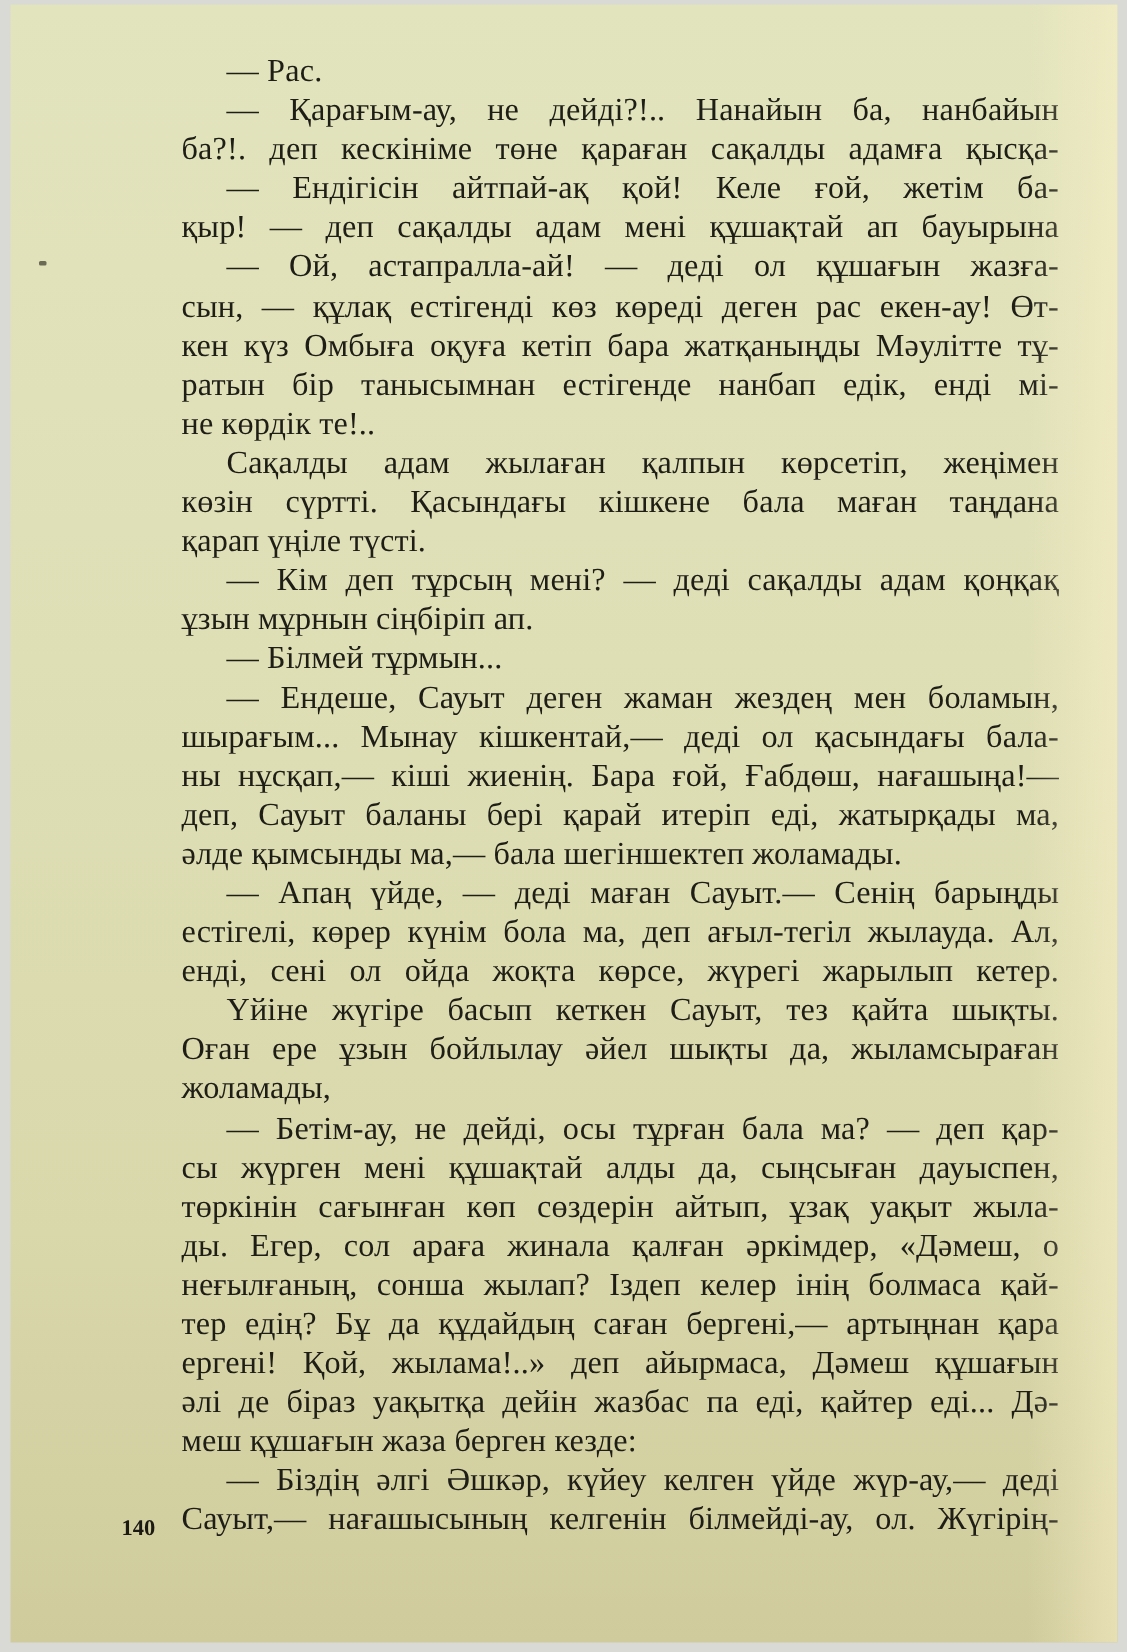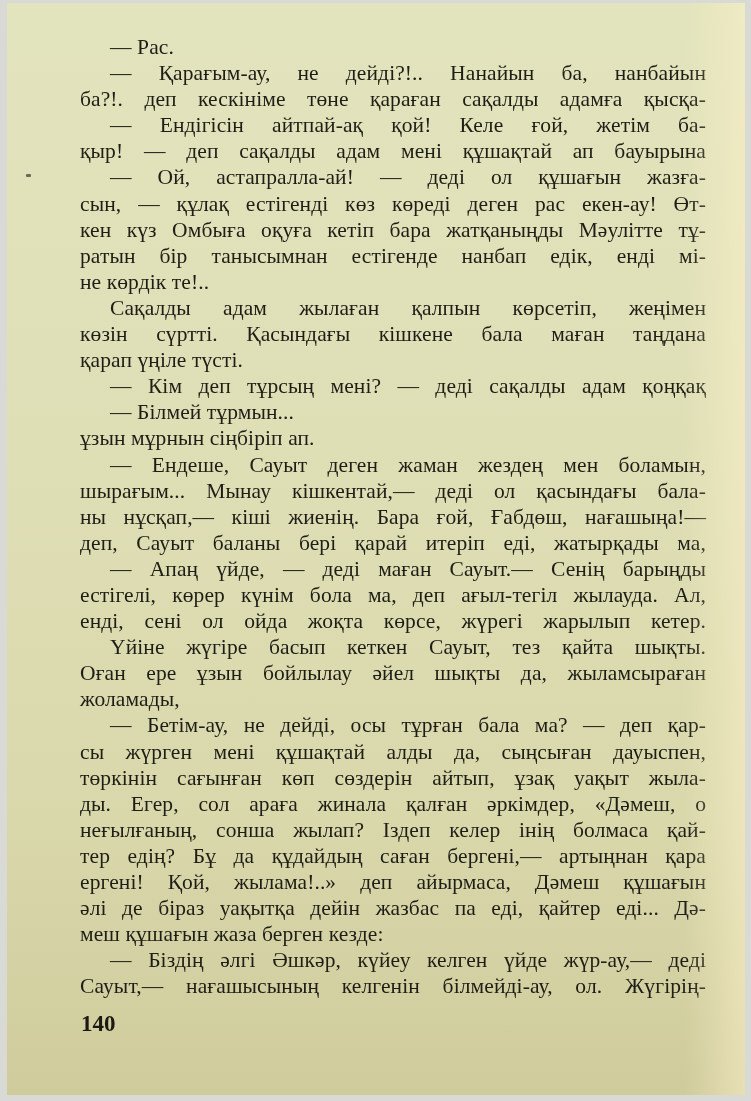--- a/index.html
+++ b/index.html
@@ -39,34 +39,35 @@
       line-height: 26.1px;
       color: #1e1d16;
       letter-spacing: 0.1px;
     }
     .line {
       display: block;
       white-space: nowrap;
       text-align: justify;
       text-align-last: justify;
       height: 26.1px;
+      margin-left: 41px;
     }
     .line.indent {
       padding-left: 30px;
     }
     .line.last {
       text-align-last: left;
     }
     .page-number {
       position: absolute;
       left: 74px;
       top: 1008px;
       font-family: "Liberation Serif", "DejaVu Serif", serif;
       font-weight: bold;
-      font-size: 23px;
+      font-size: 15px;
       color: #1a1912;
     }
     .speck {
       position: absolute;
       left: 19px;
       top: 171px;
       width: 5px;
       height: 3px;
       background: #6b6a55;
       border-radius: 1px;
@@ -85,26 +86,27 @@
       <span class="line">қыр! — деп сақалды адам мені құшақтай ап бауырына</span>
       <span class="line indent">— Ой, астапралла-ай! — деді ол құшағын жазға-</span>
       <span class="line">сын, — құлақ естігенді көз көреді деген рас екен-ау! Өт-</span>
       <span class="line">кен күз Омбыға оқуға кетіп бара жатқаныңды Мәулітте тұ-</span>
       <span class="line">ратын бір танысымнан естігенде нанбап едік, енді мі-</span>
       <span class="line last">не көрдік те!..</span>
       <span class="line indent">Сақалды адам жылаған қалпын көрсетіп, жеңімен</span>
       <span class="line">көзін сүртті. Қасындағы кішкене бала маған таңдана</span>
       <span class="line last">қарап үңіле түсті.</span>
       <span class="line indent">— Кім деп тұрсың мені? — деді сақалды адам қоңқақ</span>
+      <span class="line last">ұзын мұрнын сіңбіріп ап.</span>
       <span class="line indent last">— Білмей тұрмын...</span>
-      <span class="line last">ұзын мұрнын сіңбіріп ап.</span>
       <span class="line indent">— Ендеше, Сауыт деген жаман жездең мен боламын,</span>
       <span class="line">шырағым... Мынау кішкентай,— деді ол қасындағы бала-</span>
       <span class="line">ны нұсқап,— кіші жиенің. Бара ғой, Ғабдөш, нағашыңа!—</span>
       <span class="line">деп, Сауыт баланы бері қарай итеріп еді, жатырқады ма,</span>
+      <span class="line last">әлде қымсынды ма,— бала шегіншектеп жоламады.</span>
       <span class="line indent">— Апаң үйде, — деді маған Сауыт.— Сенің барыңды</span>
       <span class="line">естігелі, көрер күнім бола ма, деп ағыл-тегіл жылауда. Ал,</span>
       <span class="line">енді, сені ол ойда жоқта көрсе, жүрегі жарылып кетер.</span>
       <span class="line indent">Үйіне жүгіре басып кеткен Сауыт, тез қайта шықты.</span>
       <span class="line">Оған ере ұзын бойлылау әйел шықты да, жыламсыраған</span>
       <span class="line last">жоламады,</span>
       <span class="line indent">— Бетім-ау, не дейді, осы тұрған бала ма? — деп қар-</span>
       <span class="line">сы жүрген мені құшақтай алды да, сыңсыған дауыспен,</span>
       <span class="line">төркінін сағынған көп сөздерін айтып, ұзақ уақыт жыла-</span>
       <span class="line">ды. Егер, сол араға жинала қалған әркімдер, «Дәмеш, о</span>

